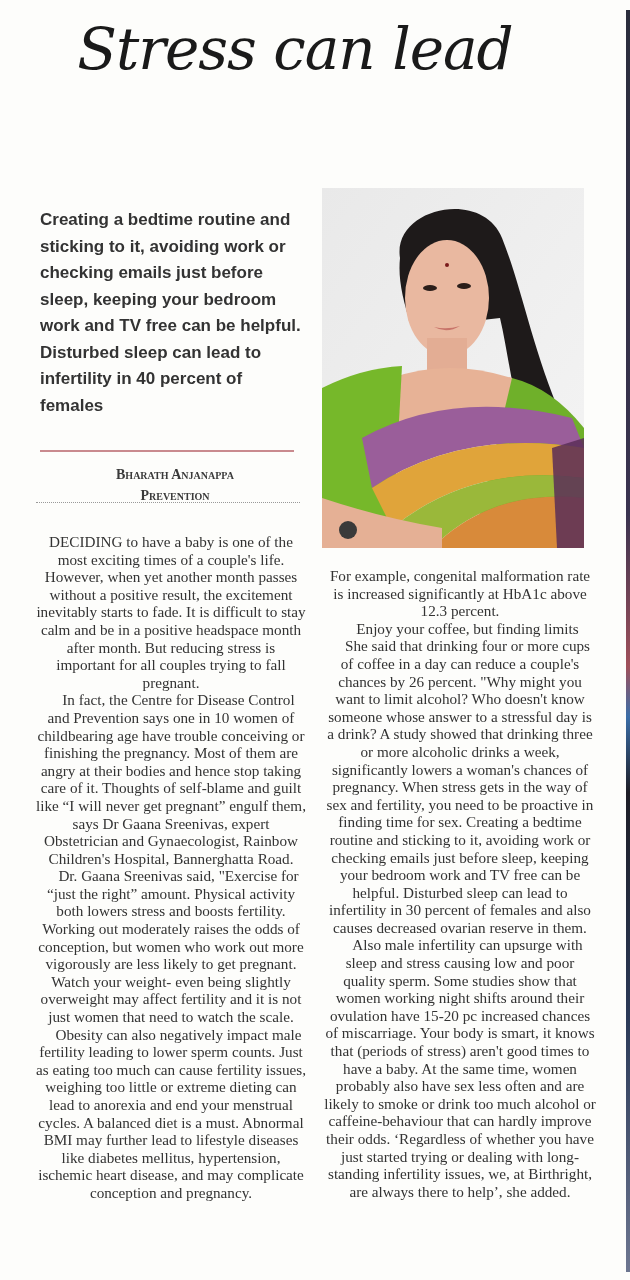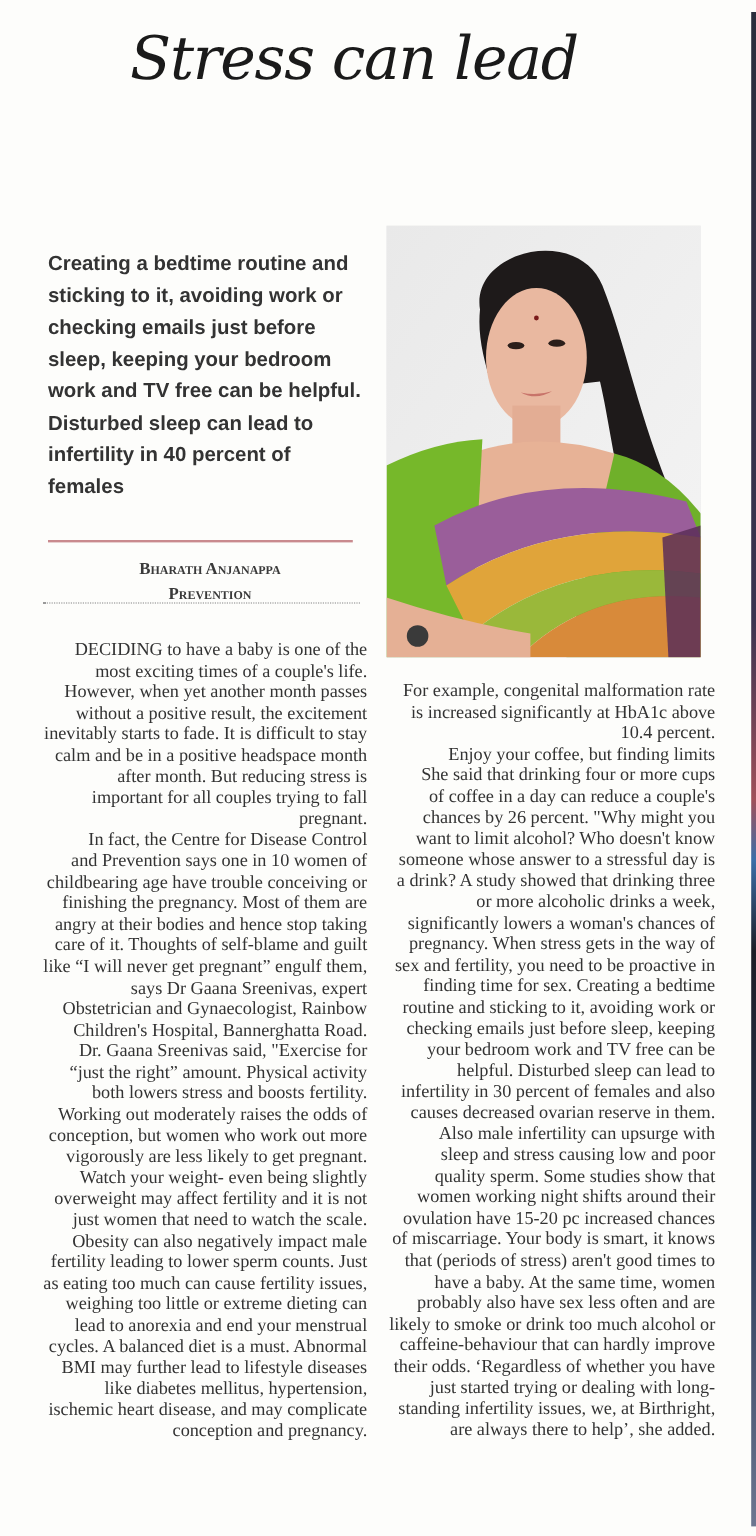--- a/index.html
+++ b/index.html
@@ -10,21 +10,21 @@
     }
     .edge-strip {
       position: absolute; right: 0; top: 10px; bottom: 8px; width: 4px;
       background: linear-gradient(to bottom, #2a2d3c 0%, #3a3350 40%, #a0505a 52%, #3b6ea8 56%, #1d1d26 62%, #2b3a58 80%, #6d7690 100%);
     }
     .headline {
       position: absolute; left: 0; top: 18px; width: 590px;
       text-align: center;
       font-family: "DejaVu Serif", "Liberation Serif", serif;
       font-style: italic; font-weight: normal;
-      font-size: 50px; line-height: 62px; letter-spacing: -1px;
+      font-size: 58px; line-height: 62px; letter-spacing: -1px;
       color: #1a1a1a; margin: 0;
     }
     .deck {
       position: absolute; left: 40px; top: 207px; width: 262px;
       font-family: "Liberation Sans", sans-serif;
       font-size: 17px; line-height: 26.5px; font-weight: bold;
       color: #333;
     }
     .deck p { margin: 0; }
     .deck-rule {
@@ -43,21 +43,21 @@
       border-top: 1px dotted #999;
     }
     .photo {
       position: absolute; left: 322px; top: 188px; width: 262px; height: 360px;
       overflow: hidden; background: #ececec;
     }
     .col {
       position: absolute;
       font-family: "Liberation Serif", serif;
       font-size: 15.2px; line-height: 17.6px; color: #333;
-      text-align: right;
+      text-align: center;
     }
     .col p { margin: 0; }
     .col p.indent { text-indent: 15px; }
     .col-left { left: 36px; top: 533px; width: 270px; }
     .col-right { left: 324px; top: 567px; width: 272px; }
   </style>
 </head>
 <body>
 
 <div class="edge-strip"></div>
@@ -118,17 +118,17 @@
 </div>
 
 <div class="col col-left">
   <p>DECIDING to have a baby is one of the most exciting times of a couple's life. However, when yet another month passes without a positive result, the excitement inevitably starts to fade. It is difficult to stay calm and be in a positive headspace month after month. But reducing stress is important for all couples trying to fall pregnant.</p>
   <p class="indent">In fact, the Centre for Disease Control and Prevention says one in 10 women of childbearing age have trouble conceiving or finishing the pregnancy. Most of them are angry at their bodies and hence stop taking care of it. Thoughts of self-blame and guilt like “I will never get pregnant” engulf them, says Dr Gaana Sreenivas, expert Obstetrician and Gynaecologist, Rainbow Children's Hospital, Bannerghatta Road.</p>
   <p class="indent">Dr. Gaana Sreenivas said, "Exercise for “just the right” amount. Physical activity both lowers stress and boosts fertility. Working out moderately raises the odds of conception, but women who work out more vigorously are less likely to get pregnant. Watch your weight- even being slightly overweight may affect fertility and it is not just women that need to watch the scale.</p>
   <p class="indent">Obesity can also negatively impact male fertility leading to lower sperm counts. Just as eating too much can cause fertility issues, weighing too little or extreme dieting can lead to anorexia and end your menstrual cycles. A balanced diet is a must. Abnormal BMI may further lead to lifestyle diseases like diabetes mellitus, hypertension, ischemic heart disease, and may complicate conception and pregnancy.</p>
 </div>
 
 <div class="col col-right">
-  <p>For example, congenital malformation rate is increased significantly at HbA1c above 10.4 percent.</p>
+  <p>For example, congenital malformation rate is increased significantly at HbA1c above 12.3 percent.</p>
   <p class="indent">Enjoy your coffee, but finding limits</p>
   <p class="indent">She said that drinking four or more cups of coffee in a day can reduce a couple's chances by 26 percent. "Why might you want to limit alcohol?  Who doesn't know someone whose answer to a stressful day is a drink? A study showed that drinking three or more alcoholic drinks a week, significantly lowers a woman's chances of pregnancy. When stress gets in the way of sex and fertility, you need to be proactive in finding time for sex. Creating a bedtime routine and sticking to it, avoiding work or checking emails just before sleep, keeping your bedroom work and TV free can be helpful. Disturbed sleep can lead to infertility in 30 percent of females and also causes decreased ovarian reserve in them.</p>
   <p class="indent">Also male infertility can upsurge with sleep and stress causing low and poor quality sperm. Some studies show that women working night shifts around their ovulation have 15-20 pc increased chances of miscarriage. Your body is smart, it knows that (periods of stress) aren't good times to have a baby. At the same time, women probably also have sex less often and are likely to smoke or drink too much alcohol or caffeine-behaviour that can hardly improve their odds. ‘Regardless of whether you have just started trying or dealing with long-standing infertility issues, we, at Birthright, are always there to help’, she added.</p>
 </div>
 
 </body></html>

